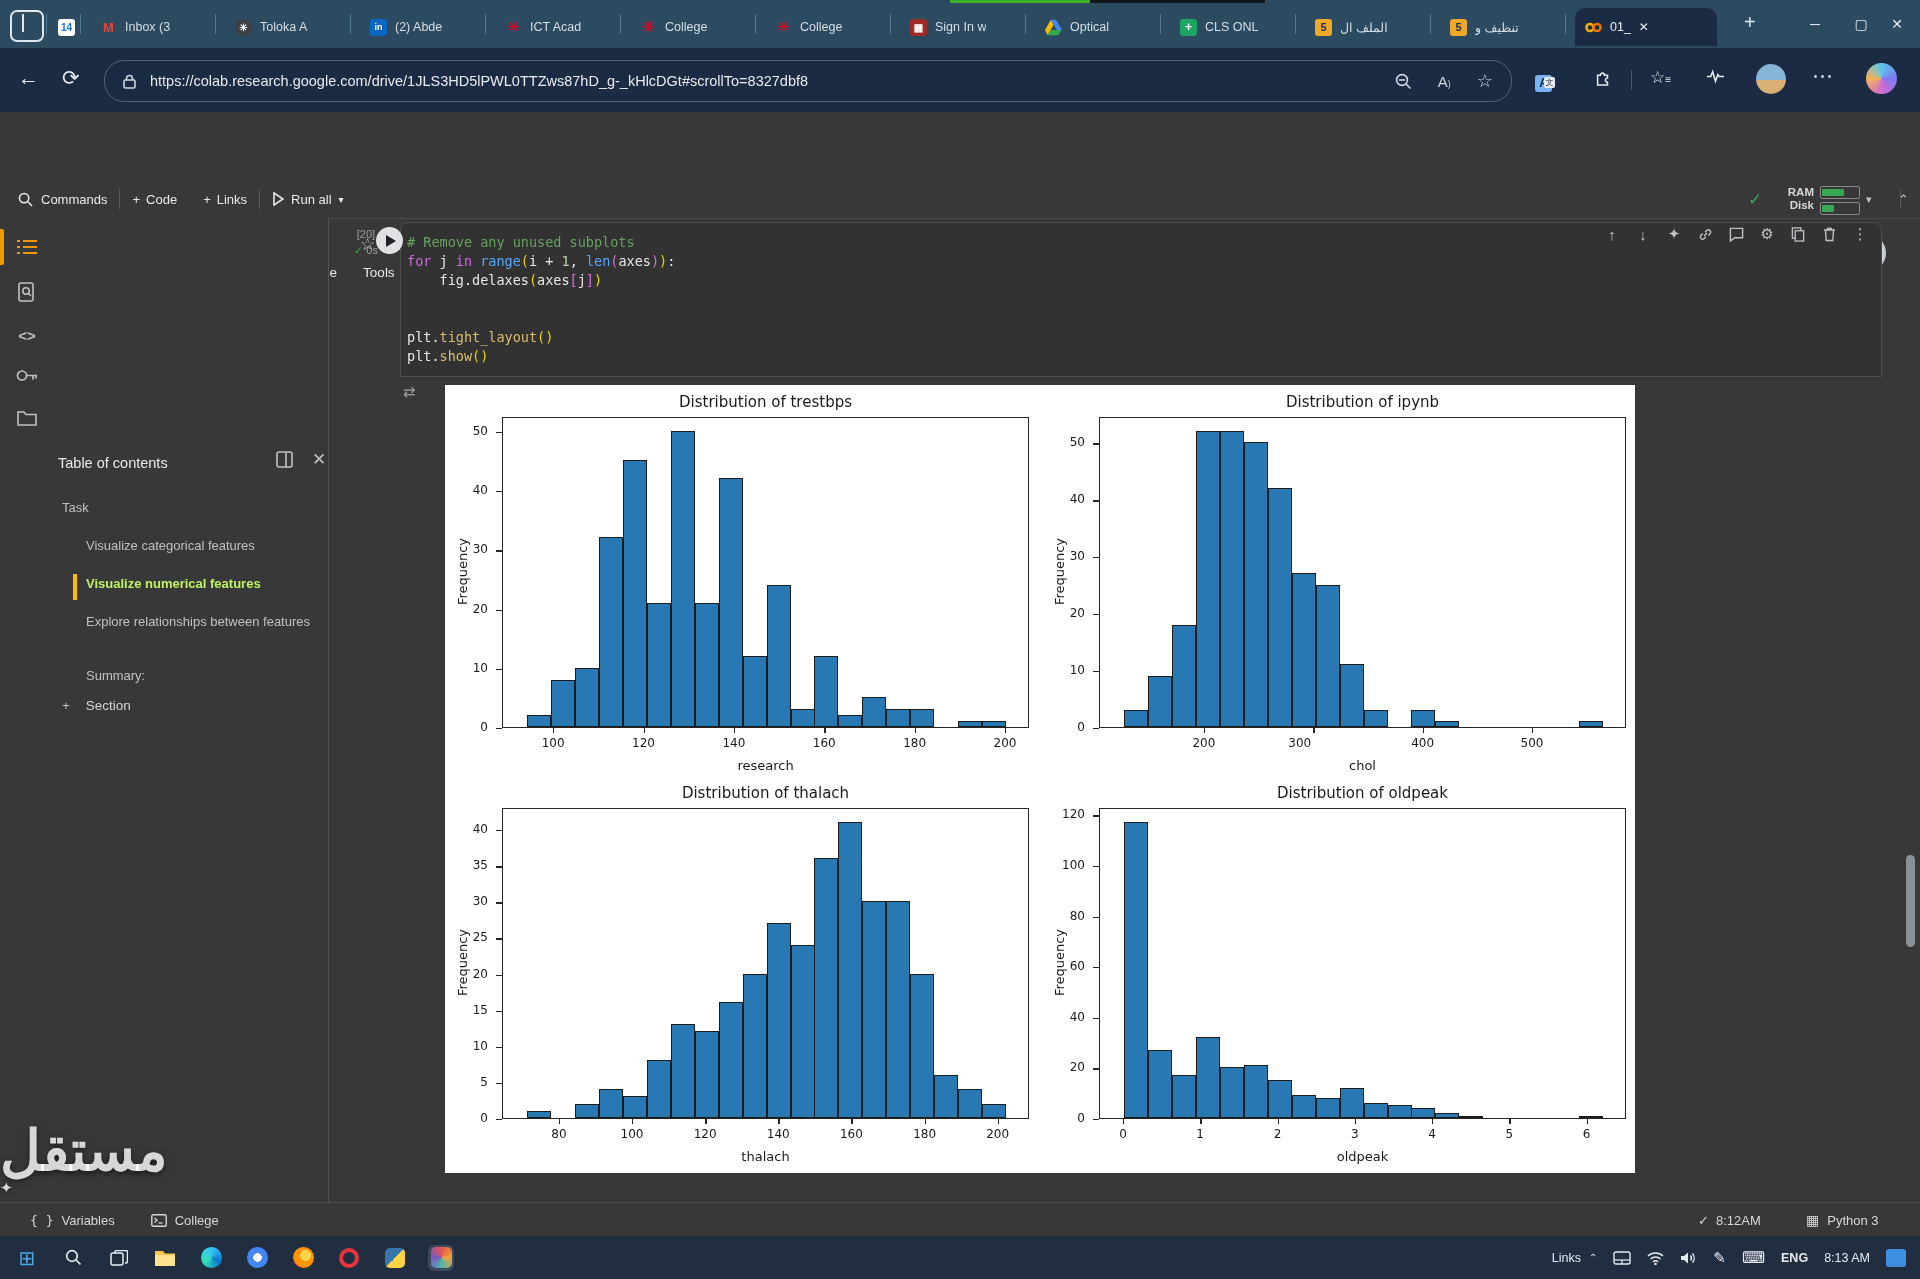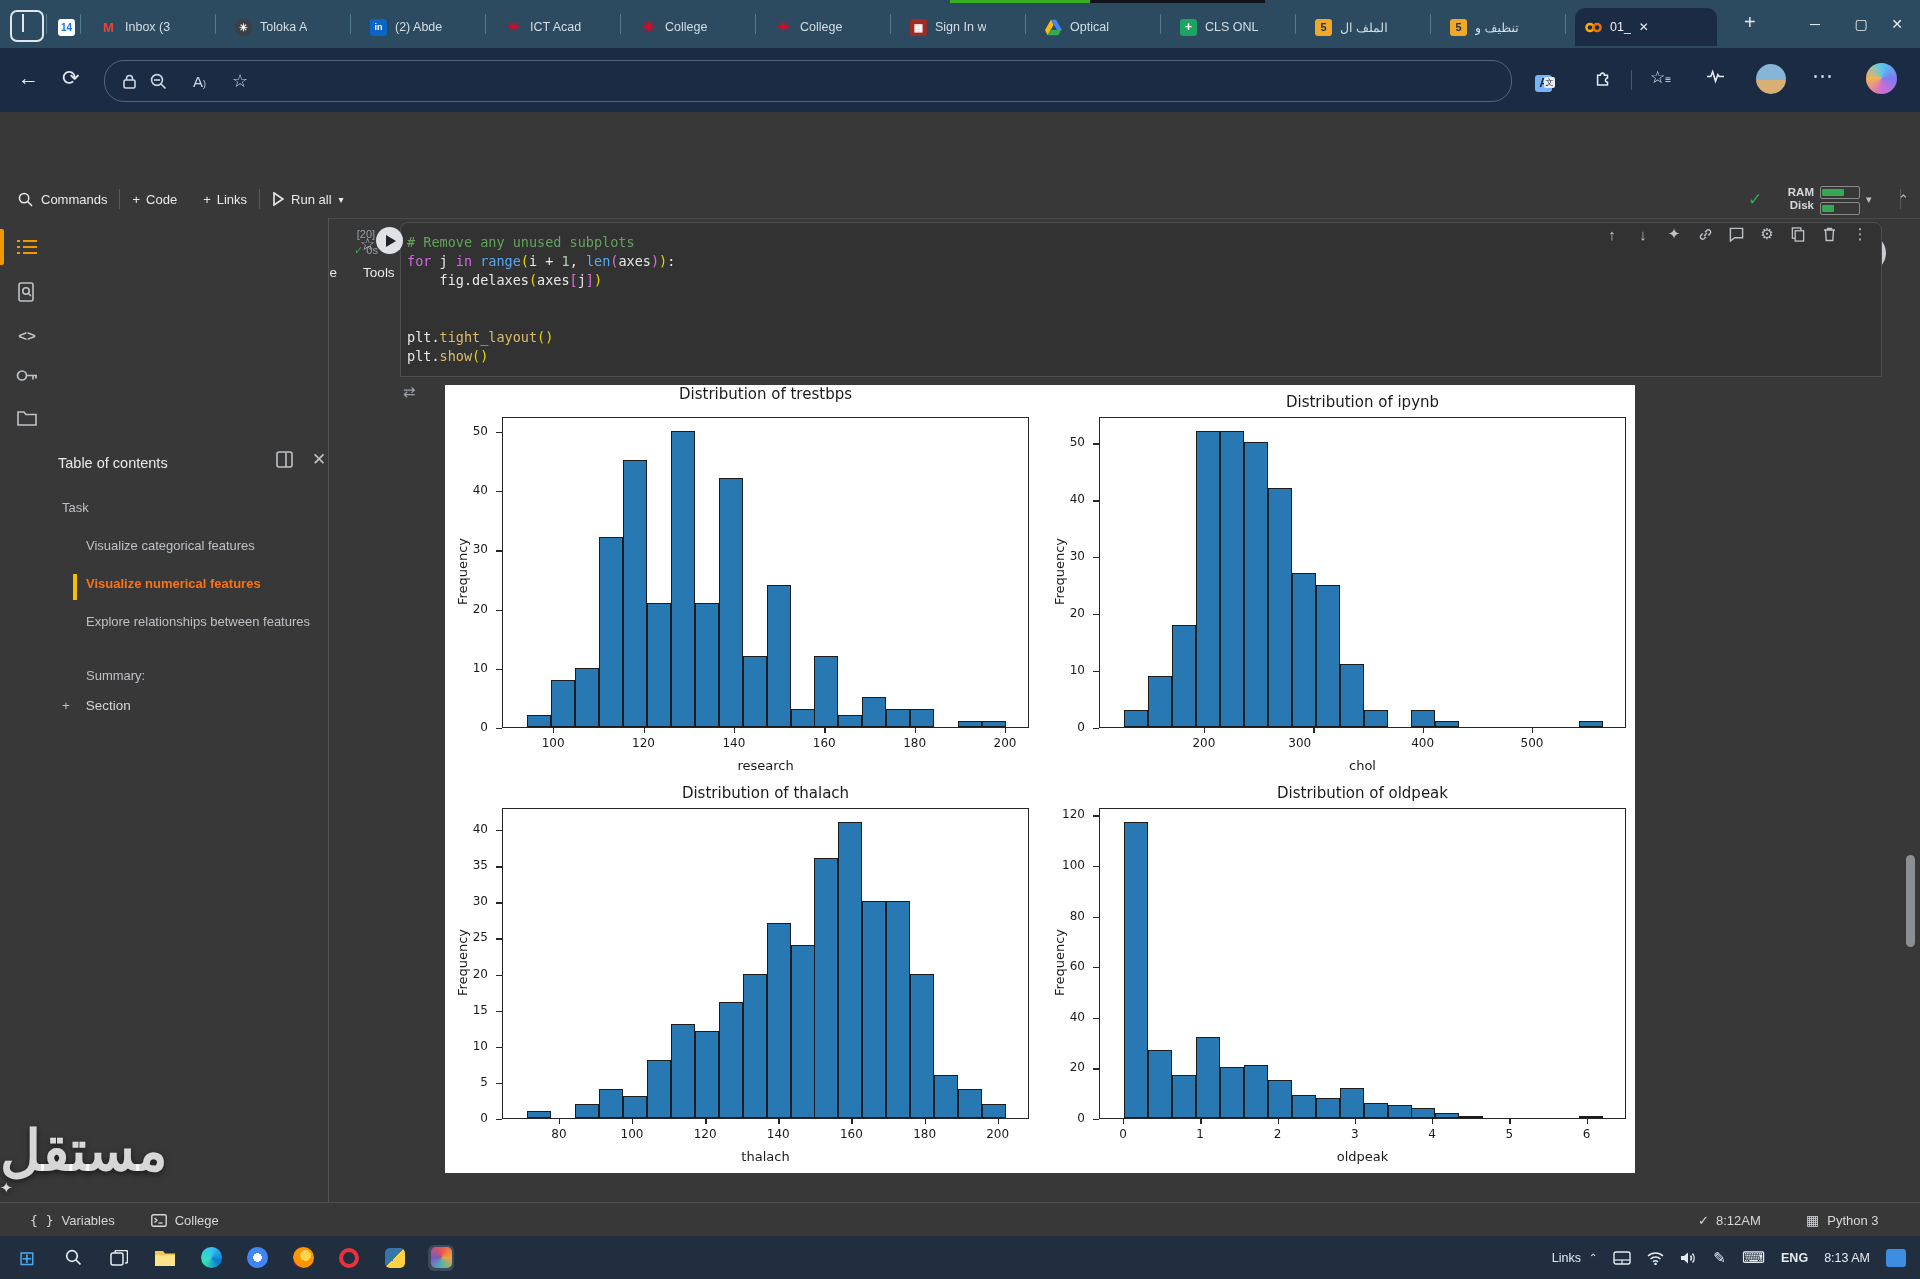--- a/index.html
+++ b/index.html
@@ -40,21 +40,21 @@
     display:flex;align-items:center;color:#e8eaed;font-size:13px;}
   .nbbar .sep{width:1px;height:20px;background:#5b5b5b;margin:0 12px;}
   .meter{width:38px;height:11px;border:1px solid #8a8a8a;border-radius:2px;position:relative;}
   .meter i{position:absolute;left:1px;top:2px;bottom:2px;background:#34a853;border-radius:1px;}
   
   .sidebar{position:absolute;left:0;top:218px;width:328px;height:984px;background:#383838;border-right:1px solid #525252;}
   .rail-ic{position:absolute;left:14px;width:26px;height:26px;color:#bdc1c6;display:flex;align-items:center;justify-content:center;font-size:17px;}
   .rail-bar{position:absolute;left:0;width:4px;height:36px;background:#f29900;border-radius:0 2px 2px 0;}
   .toc-title{position:absolute;left:58px;top:237px;font-size:14.5px;color:#e8eaed;}
   .toc-item{position:absolute;color:#bdc1c6;font-size:13px;line-height:17px;}
-  .toc-item.active{color:#f97316;font-weight:bold;}
+  .toc-item.active{color:#bef264;font-weight:bold;}
   .toc-abar{position:absolute;left:73px;top:356px;width:4px;height:26px;background:#fbbc04;}
   
   .cell{position:absolute;left:400px;top:222px;width:1480px;height:153px;background:#323232;border:1px solid #4e4e4e;border-radius:8px 8px 0 0;}
   .gutter{position:absolute;left:336px;top:228px;width:60px;color:#9aa0a6;font-size:11px;text-align:center;}
   .playbtn{position:absolute;left:376px;top:227px;width:27px;height:27px;border-radius:50%;background:#dfe1e5;display:flex;align-items:center;justify-content:center;}
   .playbtn:after{content:"";margin-left:2px;border-left:10px solid #202124;border-top:6px solid transparent;border-bottom:6px solid transparent;}
   .code{position:absolute;left:407px;top:233px;font-family:"DejaVu Sans Mono",monospace;font-size:13.5px;line-height:19px;white-space:pre;}
   .com{color:#63a35c}.kw{color:#cf68e1}.fn{color:#56a8f5}.num{color:#b5cea8}
   .pl{color:#e8e8e8}.meth{color:#dcbd6a}.b1{color:#e9d700}.b2{color:#da70d6}
   .celltools{position:absolute;left:1602px;top:224px;display:flex;gap:11px;color:#bdc1c6;}
@@ -177,20 +177,21 @@
   <div class="addressbar">
     <div class="nav-ic" style="left:18px;">←</div>
     <div class="nav-ic" style="left:62px;">⟳</div>
     <div class="urlpill">
       <span style="margin:0 14px 0 18px;">
         <svg width="13" height="15" viewBox="0 0 13 15">
             <rect x="1" y="6" width="11" height="8" rx="1.5" fill="none" stroke="#cfd7e2" stroke-width="1.6"></rect>
             <path d="M3.5 6V4.5a3 3 0 0 1 6 0V6" fill="none" stroke="#cfd7e2" stroke-width="1.6"></path>
           </svg>
       </span>
+      <span style="flex:1;overflow:hidden;white-space:nowrap;">https://colab.research.google.com/drive/1JLS3HD5lPWL0TTZws87hD_g-_kHlcDGt#scrollTo=8327dbf8</span>
       <span class="pill-ic" style="margin-right:26px;">
         <svg width="17" height="17" viewBox="0 0 17 17">
             <circle cx="7" cy="7" r="5.4" fill="none" stroke="#cfd7e2" stroke-width="1.6"></circle>
             <line x1="4" y1="7" x2="10" y2="7" stroke="#cfd7e2" stroke-width="1.6"></line>
             <line x1="11" y1="11" x2="15.5" y2="15.5" stroke="#cfd7e2" stroke-width="1.6"></line>
           </svg>
       </span>
       <span class="pill-ic" style="margin-right:26px;font-size:15px;">A<span style="font-size:9px;">)</span></span>
       <span class="pill-ic" style="margin-right:18px;font-size:18px;">☆</span>
     </div>
@@ -397,21 +398,21 @@
       <span>
         <svg width="13" height="15" viewBox="0 0 13 15">
           <path d="M1 3h11M4.5 3V1.5h4V3M2.5 3l.7 10.5h6.6L10.5 3" fill="none" stroke="#bdc1c6" stroke-width="1.4"></path>
         </svg>
       </span>
       <span>⋮</span>
     </div>
 
   <div class="outicon">⇄</div>
   <div class="figout">
-      <div class="ctitle" style="left: 57px; top: 0; width: 527px;">Distribution of trestbps</div>
+      <div class="ctitle" style="left: 57px; top: 8px; width: 527px;">Distribution of trestbps</div>
       <div class="plot-area" style="left: 57px; top: 32px; width: 527px; height: 311px;">
         <div class="histogram-bar" style="left: 24px; width: 24px; height: 11.8px; background: rgb(40, 120, 180); border-color: rgb(28, 28, 28);"></div>
         <div class="histogram-bar" style="left: 47.9px; width: 24px; height: 47.4px; background: rgb(40, 120, 180); border-color: rgb(28, 28, 28);"></div>
         <div class="histogram-bar" style="left: 71.9px; width: 24px; height: 59.2px; background: rgb(40, 120, 180); border-color: rgb(28, 28, 28);"></div>
         <div class="histogram-bar" style="left: 95.8px; width: 24px; height: 189.6px; background: rgb(40, 120, 180); border-color: rgb(28, 28, 28);"></div>
         <div class="histogram-bar" style="left: 119.8px; width: 24px; height: 266.6px; background: rgb(40, 120, 180); border-color: rgb(28, 28, 28);"></div>
         <div class="histogram-bar" style="left: 143.7px; width: 24px; height: 124.4px; background: rgb(40, 120, 180); border-color: rgb(28, 28, 28);"></div>
         <div class="histogram-bar" style="left: 167.7px; width: 24px; height: 296.2px; background: rgb(40, 120, 180); border-color: rgb(28, 28, 28);"></div>
         <div class="histogram-bar" style="left: 191.6px; width: 24px; height: 124.4px; background: rgb(40, 120, 180); border-color: rgb(28, 28, 28);"></div>
         <div class="histogram-bar" style="left: 215.6px; width: 24px; height: 248.8px; background: rgb(40, 120, 180); border-color: rgb(28, 28, 28);"></div>

